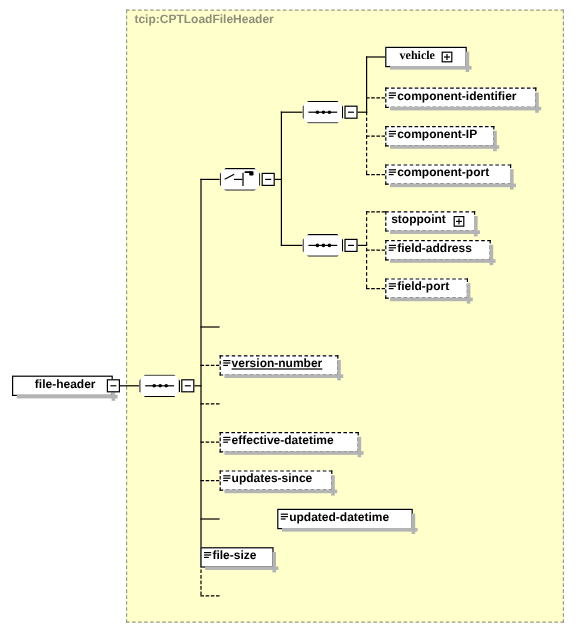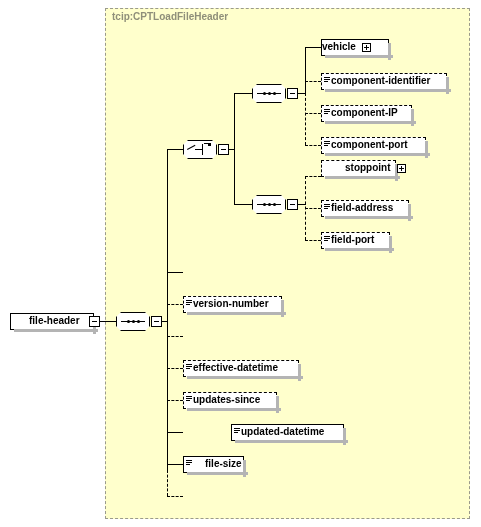--- a/index.html
+++ b/index.html
@@ -243,21 +243,21 @@
   </div>
   <div class="comp-toggle" style="left:287px;top:88px;"></div>
 
   <div class="line h-solid" style="left:298px;top:93px;width:8px;"></div>
 
   <div class="line v-solid" style="left:305px;top:47px;height:47px;"></div>
 
   <div class="line v-dash" style="left:305px;top:93px;height:52px;"></div>
 
   <div class="line h-solid" style="left:305px;top:47px;width:16px;"></div>
-  <div class="node solid" style="left:321px;top:39px;width:68px;padding-left:0;">
+  <div class="node solid" style="left:321px;top:39px;width:68px;padding-left:11px;font-family:Liberation Serif, serif;">
     <div class="shadow" style="width:68px;"></div>
     <div class="shadow-r" style="height:17px;"></div>
     <span class="label">vehicle</span>
     <span class="toggle plus" style="margin-left:6px;"></span>
   </div>
 
   <div class="line h-dash" style="left:305px;top:81px;width:16px;"></div>
   <div class="node dashed" style="left:321px;top:73px;width:126px;">
     <div class="shadow" style="width:126px;"></div>
     <div class="shadow-r" style="height:17px;"></div>
@@ -304,21 +304,21 @@
         <span></span>
     </div>
   </div>
   <div class="comp-toggle" style="left:287px;top:199px;"></div>
 
   <div class="line h-solid" style="left:298px;top:204px;width:8px;"></div>
 
   <div class="line v-dash" style="left:305px;top:176px;height:64px;"></div>
 
   <div class="line h-dash" style="left:305px;top:176px;width:16px;"></div>
-  <div class="node dashed" style="left:321px;top:160px;width:75px;padding-left:23px;">
+  <div class="node dashed" style="left:321px;top:176px;width:75px;padding-left:4px;">
     <div class="shadow" style="width:75px;"></div>
     <div class="shadow-r" style="height:17px;"></div>
     <span class="label">stoppoint</span>
     <span class="toggle plus" style="margin-left:6px;"></span>
   </div>
 
   <div class="line h-dash" style="left:305px;top:208px;width:16px;"></div>
   <div class="node dashed" style="left:321px;top:200px;width:88px;">
     <div class="shadow" style="width:88px;"></div>
     <div class="shadow-r" style="height:17px;"></div>
@@ -338,21 +338,21 @@
       <i></i>
         <i></i>
         <i></i>
     </span>
     <span class="label">field-port</span>
   </div>
 
   <div class="line h-solid" style="left:167px;top:272px;width:16px;"></div>
 
   <div class="line h-dash" style="left:167px;top:304px;width:16px;"></div>
-  <div class="node dashed" style="left:183px;top:296px;width:99px;">
+  <div class="node dashed" style="left:183px;top:296px;width:99px;text-decoration:underline;">
     <div class="shadow" style="width:99px;"></div>
     <div class="shadow-r" style="height:17px;"></div>
     <span class="type-icon">
       <i></i>
         <i></i>
         <i></i>
     </span>
     <span class="label">version-number</span>
   </div>
 
@@ -388,21 +388,21 @@
     <div class="shadow-r" style="height:17px;"></div>
     <span class="type-icon">
       <i></i>
         <i></i>
         <i></i>
     </span>
     <span class="label">updated-datetime</span>
   </div>
 
   <div class="line h-solid" style="left:167px;top:464px;width:16px;"></div>
-  <div class="node solid" style="left:183px;top:456px;width:61px;gap:12px;">
+  <div class="node solid" style="left:167px;top:456px;width:61px;">
     <div class="shadow" style="width:61px;"></div>
     <div class="shadow-r" style="height:17px;"></div>
     <span class="type-icon">
       <i></i>
         <i></i>
         <i></i>
     </span>
     <span class="label">file-size</span>
   </div>
 

